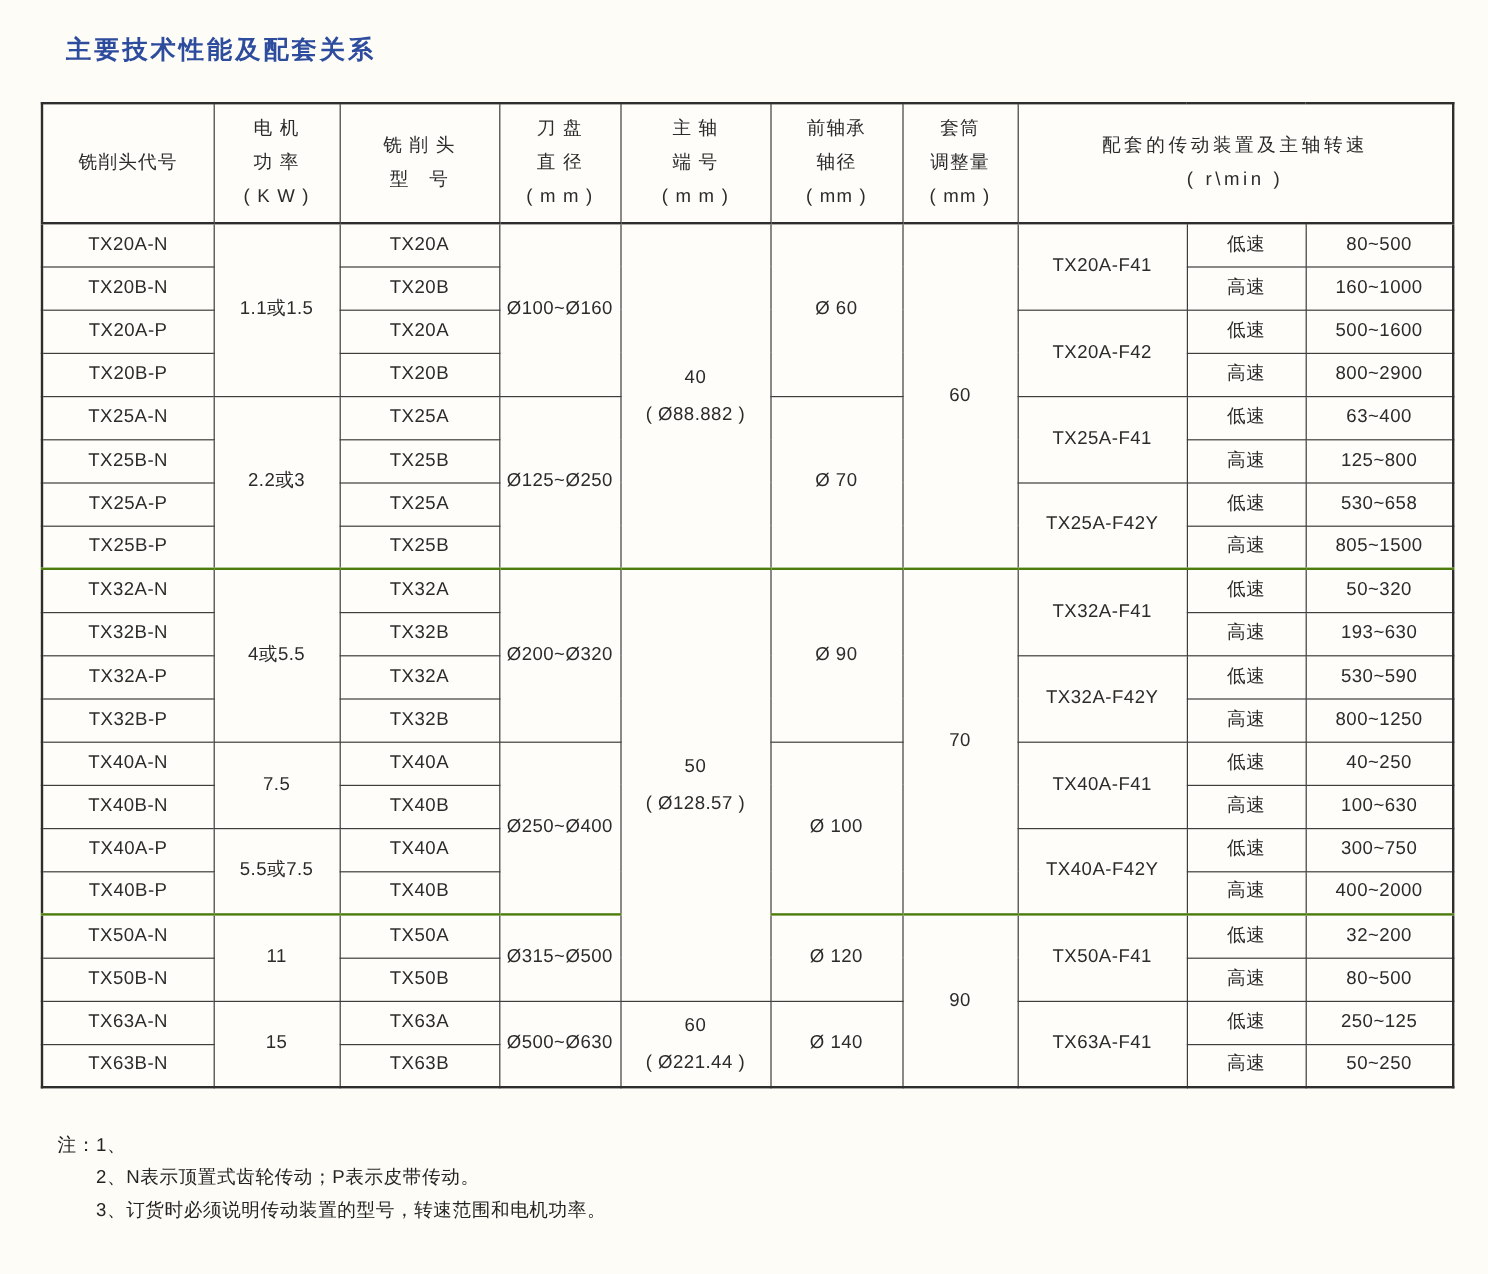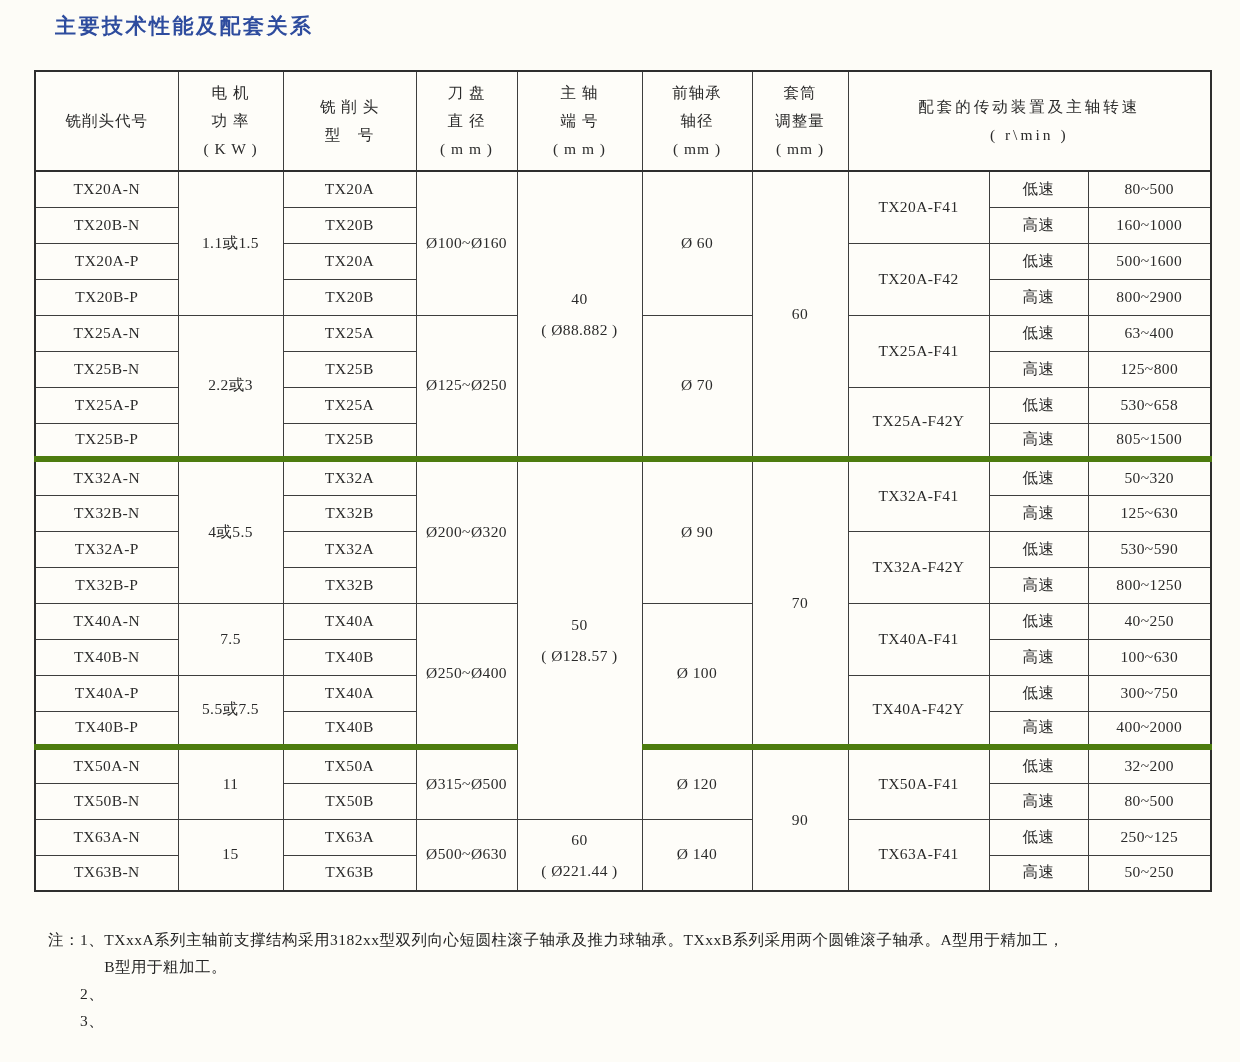--- a/index.html
+++ b/index.html
@@ -2,21 +2,21 @@
 <html><head>
 <meta charset="utf-8">
 <style>
   * { margin: 0; padding: 0; box-sizing: border-box; }
   html, body { width: 1240px; height: 1062px; }
   body {
     background: #fdfcf7;
     font-family: "Liberation Sans", "DejaVu Sans", sans-serif;
     color: #2b2b2b;
   }
-  .page { padding: 12px 30px 0 30px; font-family: Liberation Serif, serif; }
+  .page { padding: 27px 30px 0 30px; }
   .title {
     font-size: 21px;
     font-weight: bold;
     color: #2e4c9e;
     letter-spacing: 2.5px;
     margin-left: 25px;
   }
   table.spec-table {
     border-collapse: collapse;
     table-layout: fixed;
@@ -41,21 +41,21 @@
     border-bottom: 2px solid #2e2e2e;
   }
   .spec-table thead th.header-drive { letter-spacing: 3px; }
   .spec-table tbody td {
     height: 36px;
     font-size: 15.5px;
     letter-spacing: 0.4px;
     line-height: 1.35;
   }
   .spec-table tbody td.col-spindle { line-height: 2.0; }
-  .spec-table tbody tr.group-break td { border-top: 6px solid #4d7c0f; }
+  .spec-table tbody tr.group-break td { border-top: 2px solid #4d7c0f; }
   .notes {
     display: flex;
     margin: 34px 0 0 18px;
     font-size: 15.5px;
     line-height: 1.75;
     letter-spacing: 0.5px;
     color: #242424;
   }
   .note-label { flex: none; }
   .note-items { flex: 1; }
@@ -179,21 +179,21 @@
           <td rowspan="4" class="col-bearing">Ø 90</td>
           <td rowspan="8" class="col-sleeve">70</td>
           <td rowspan="2" class="col-drive">TX32A-F41</td>
           <td class="col-speed_type">低速</td>
           <td class="col-speed_range">50~320</td>
         </tr>
         <tr>
           <td class="col-code">TX32B-N</td>
           <td class="col-model">TX32B</td>
           <td class="col-speed_type">高速</td>
-          <td class="col-speed_range">125~630</td>
+          <td class="col-speed_range">193~630</td>
         </tr>
         <tr>
           <td class="col-code">TX32A-P</td>
           <td class="col-model">TX32A</td>
           <td rowspan="2" class="col-drive">TX32A-F42Y</td>
           <td class="col-speed_type">低速</td>
           <td class="col-speed_range">530~590</td>
         </tr>
         <tr>
           <td class="col-code">TX32B-P</td>
@@ -267,25 +267,25 @@
           <td class="col-speed_range">50~250</td>
         </tr>
       </tbody>
   </table>
 
   <div class="notes">
     <span class="note-label">注：</span>
     <div class="note-items">
       <div class="note-item">
         <span class="note-num">1、</span>
-        <span class="note-text">TXxxA系列主轴前支撑结构采用3182xx型双列向心短圆柱滚子轴承及推力球轴承。TXxxB系列采用两个圆锥滚子轴承。A型用于精加工，
-B型用于粗加工。</span>
       </div>
       <div class="note-item">
         <span class="note-num">2、</span>
+        <span class="note-text">N表示顶置式齿轮传动；P表示皮带传动。</span>
       </div>
       <div class="note-item">
         <span class="note-num">3、</span>
+        <span class="note-text">订货时必须说明传动装置的型号，转速范围和电机功率。</span>
       </div>
     </div>
   </div>
 
 </div>
 
 </body></html>

